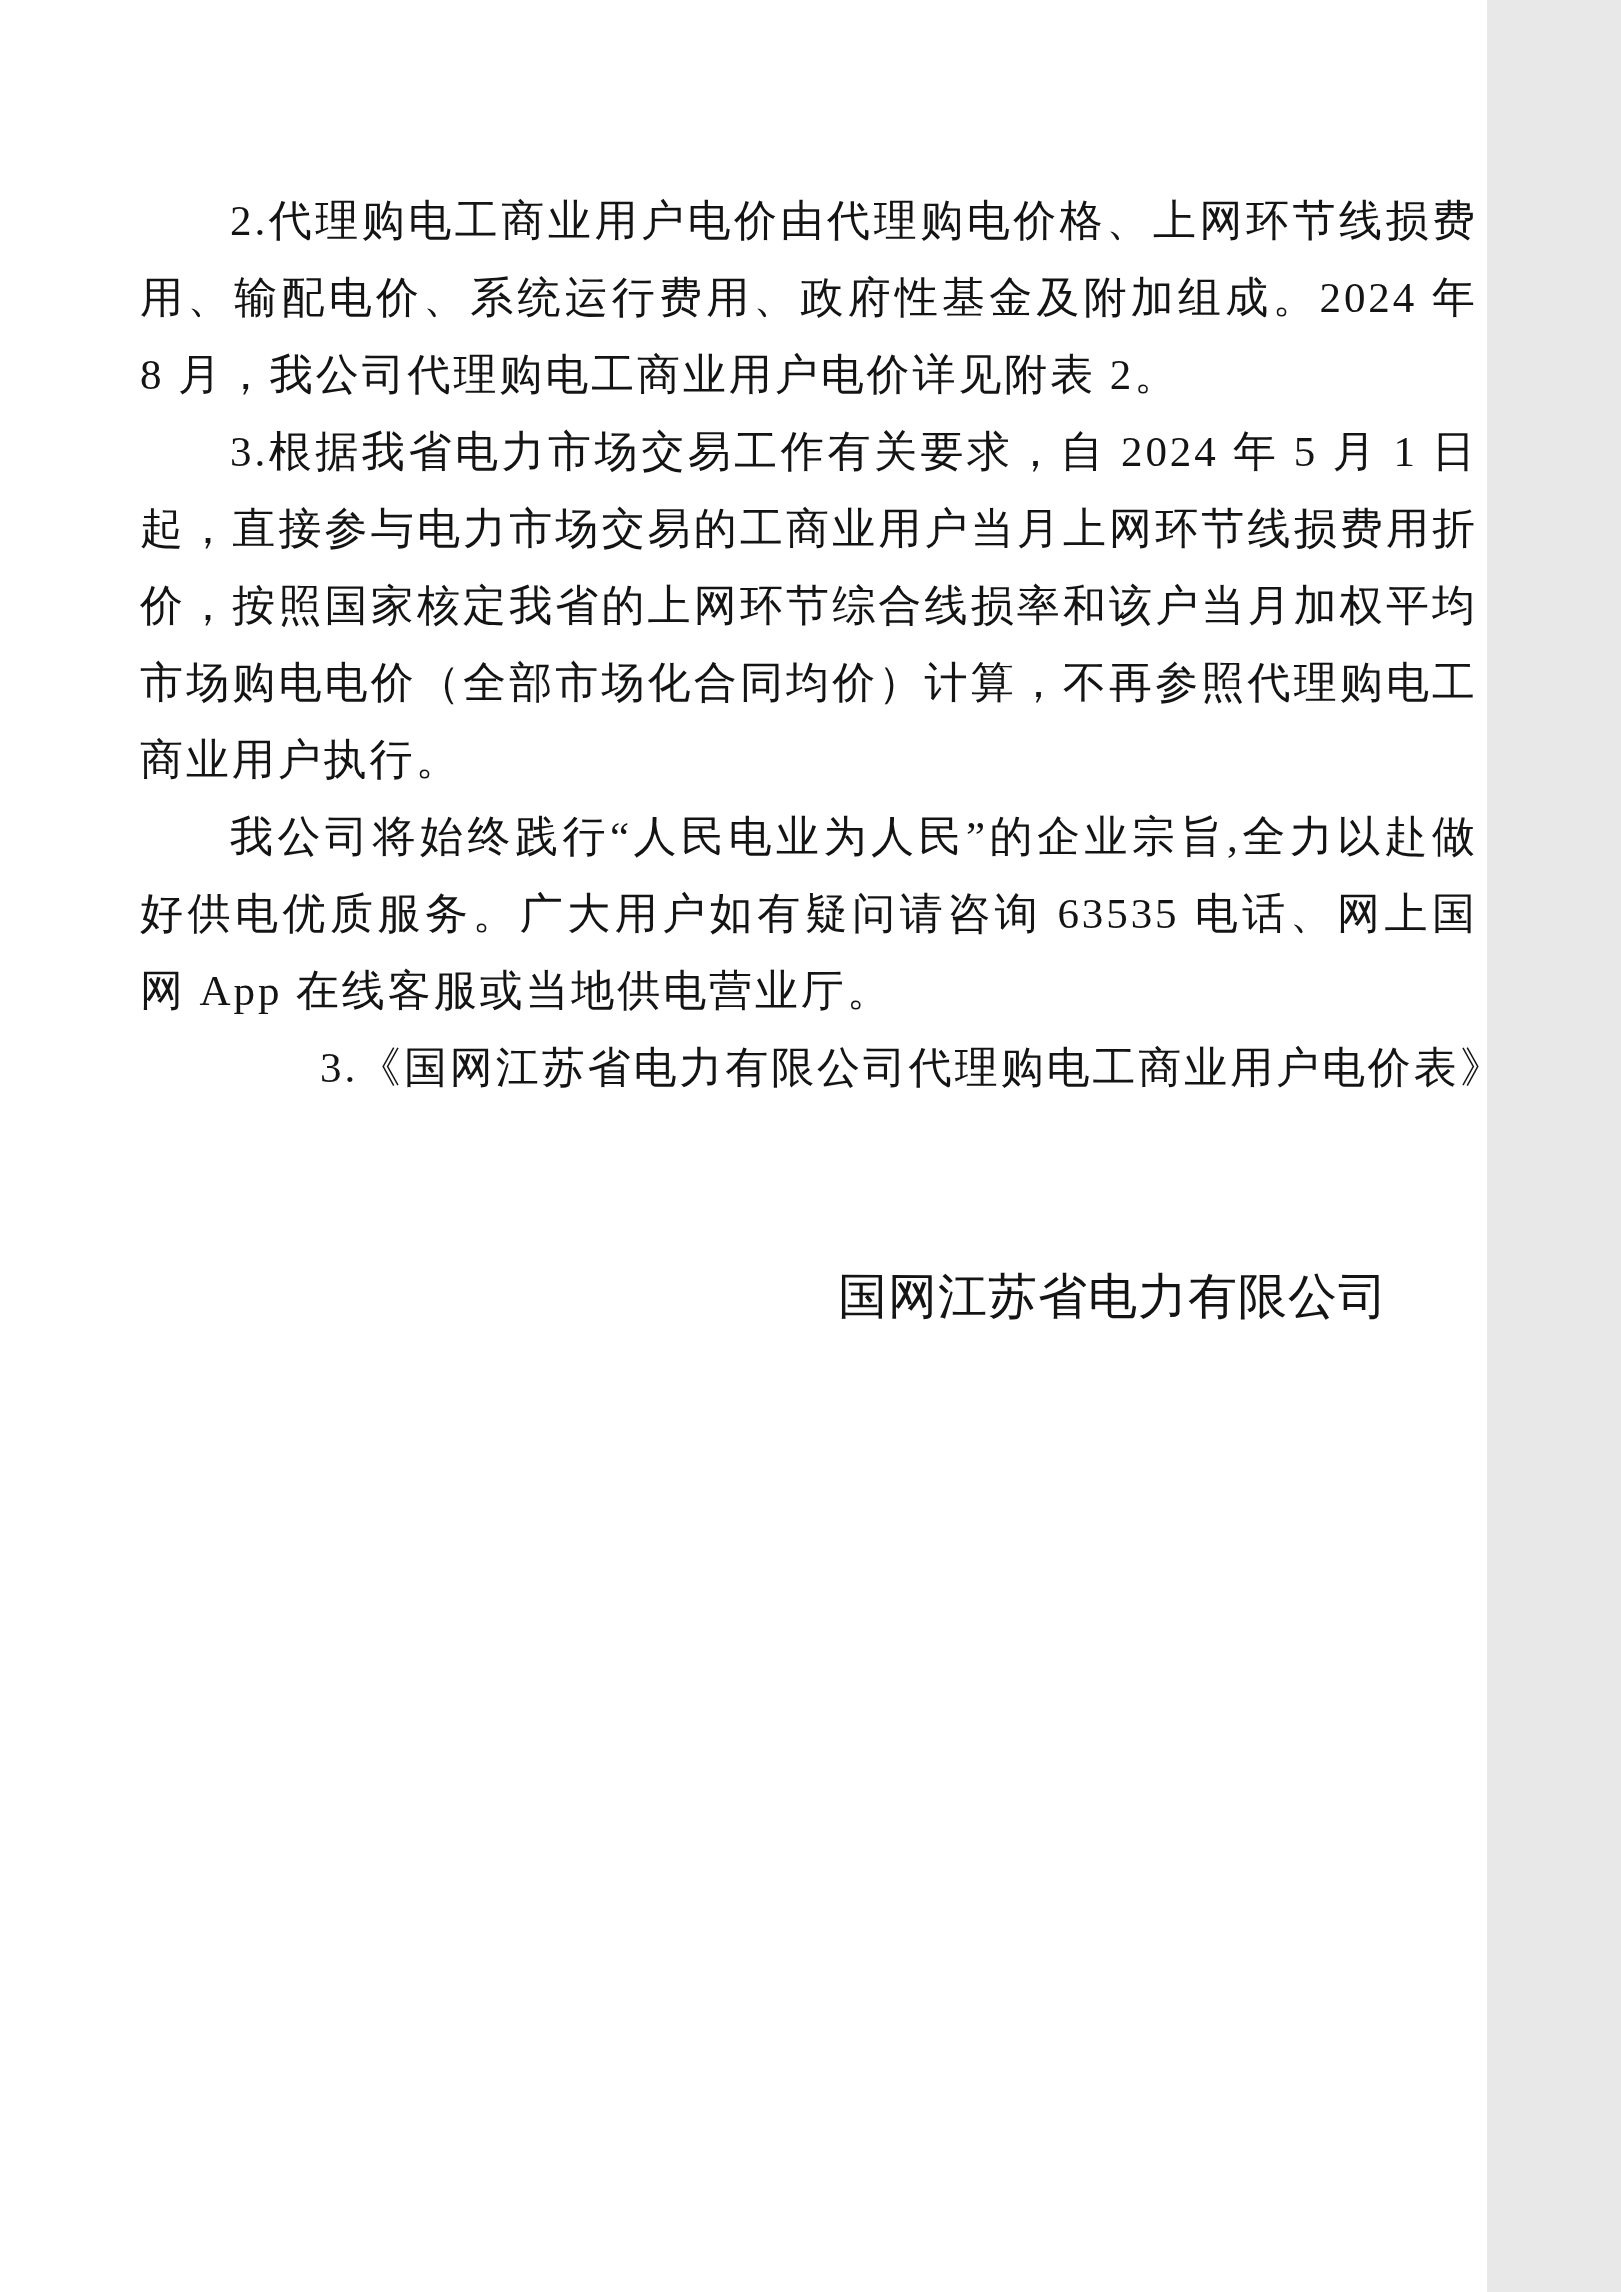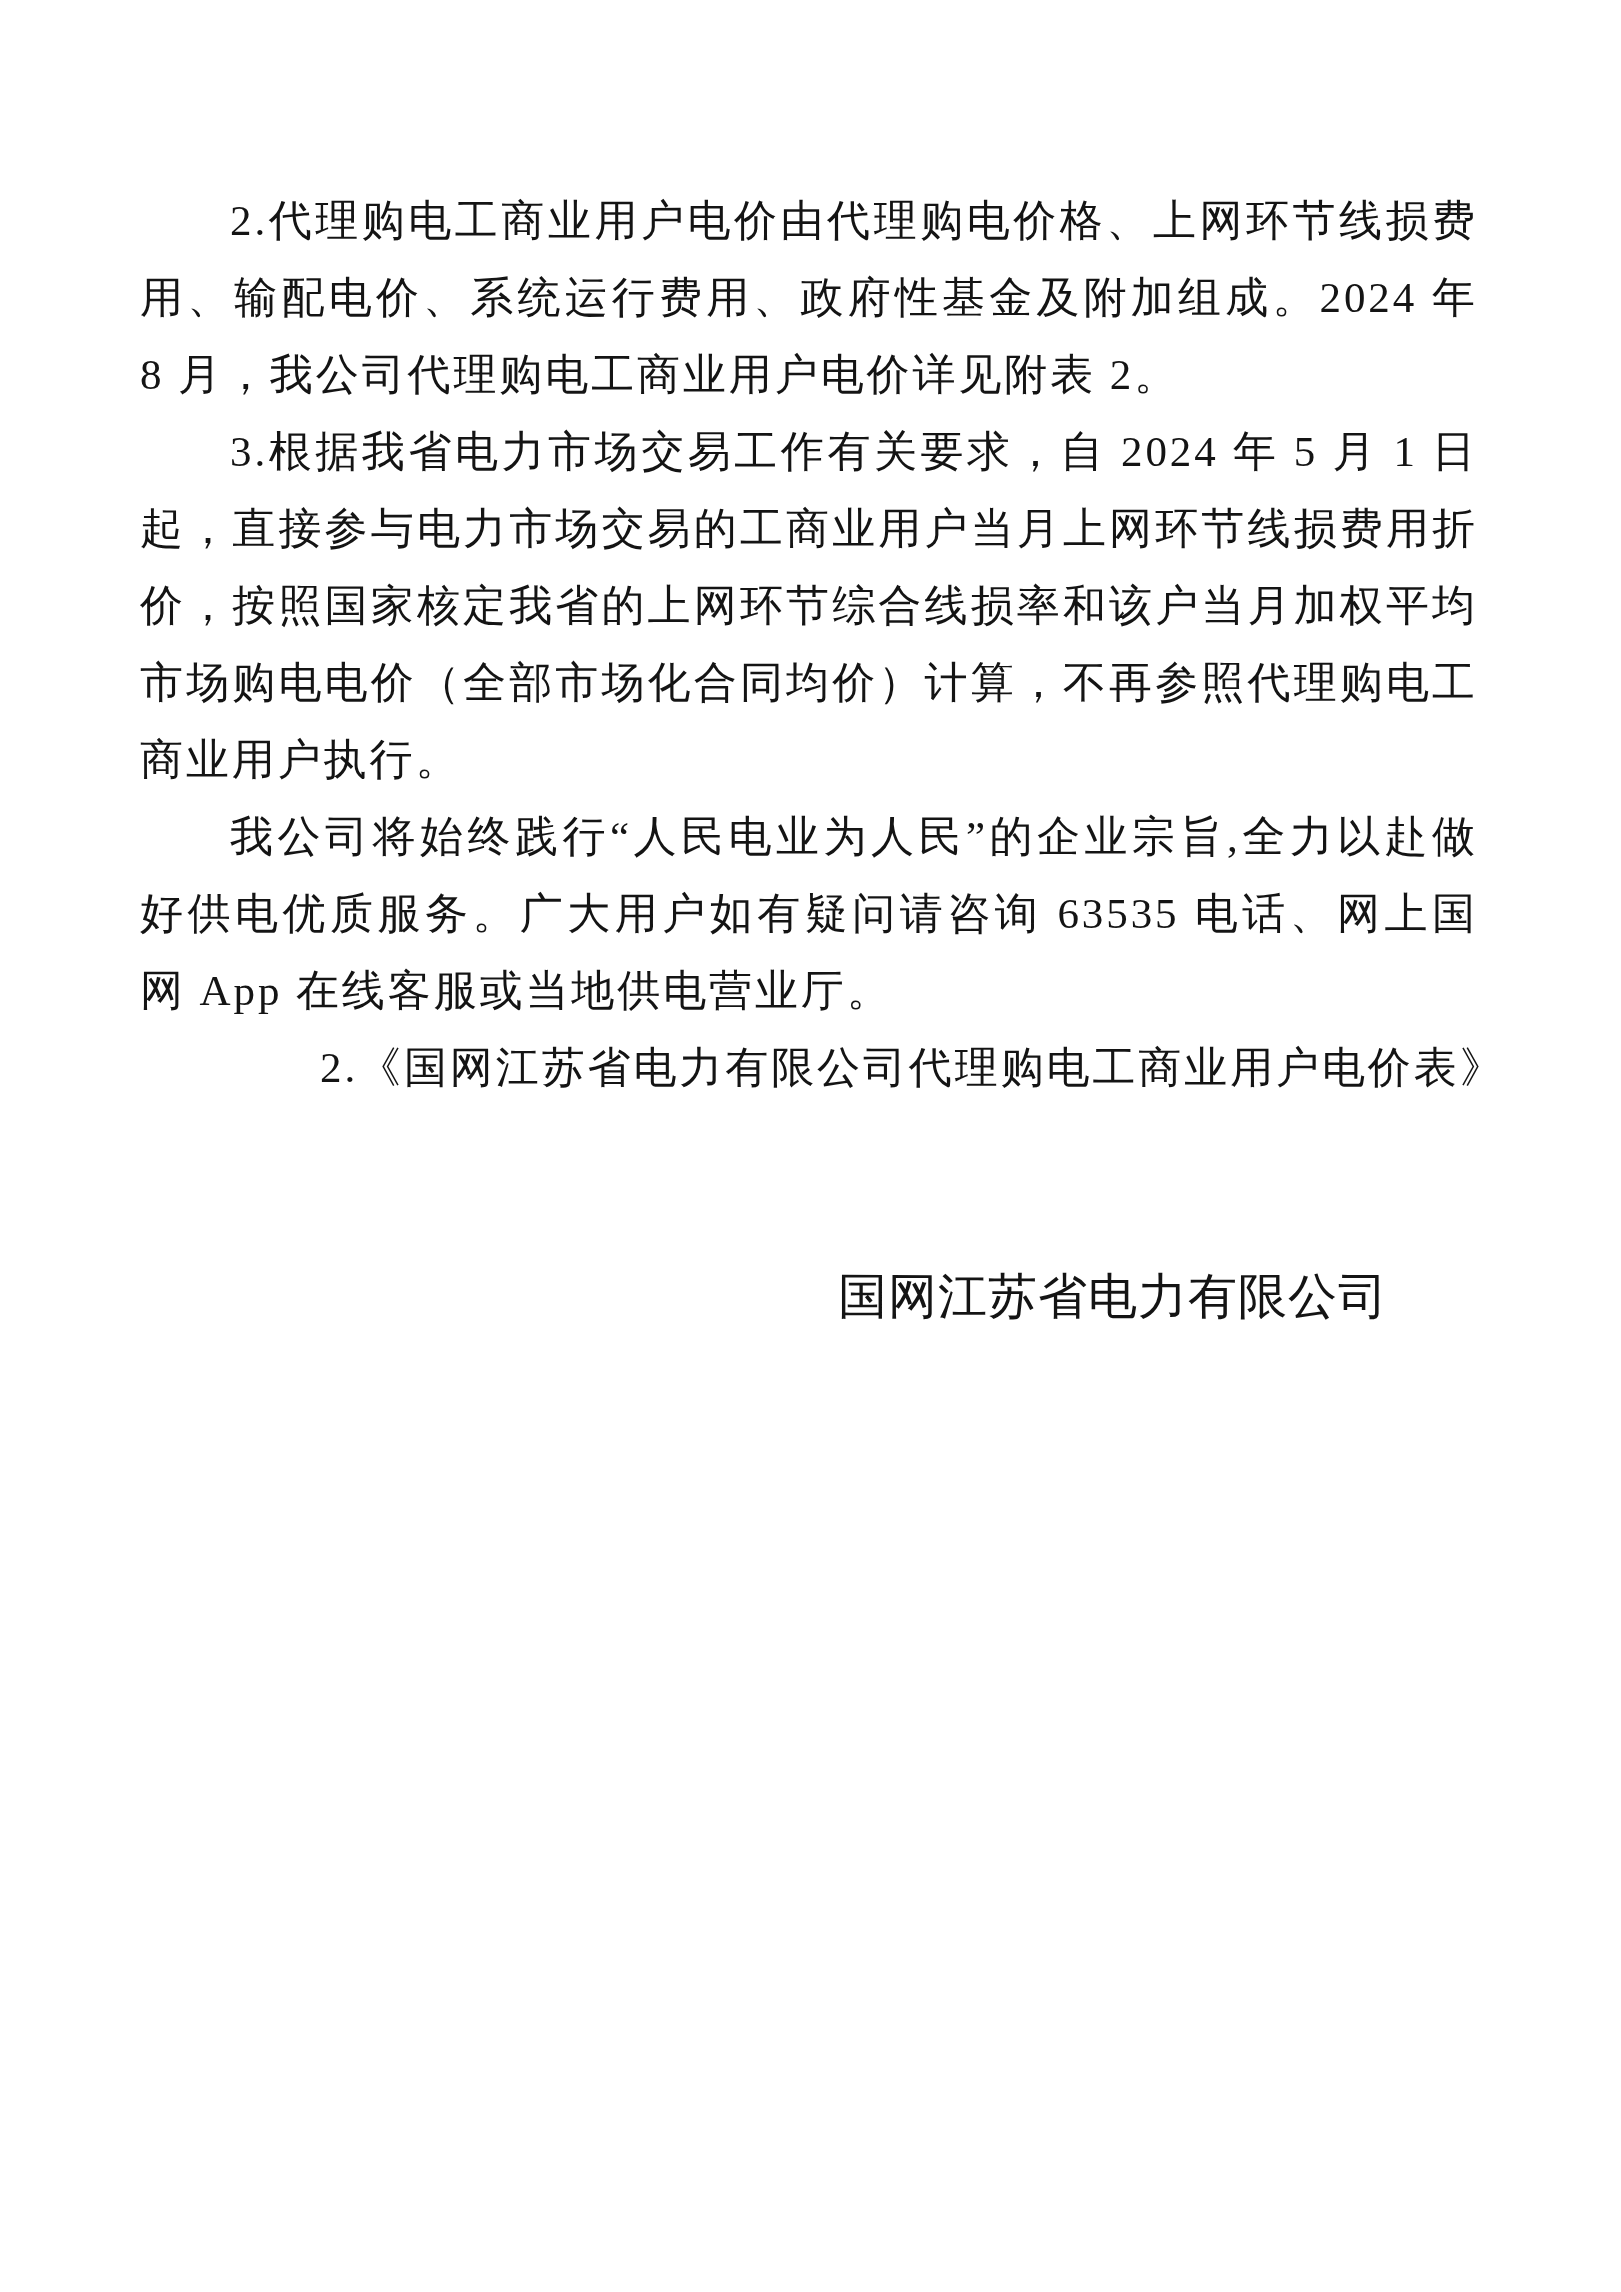--- a/index.html
+++ b/index.html
@@ -2,21 +2,21 @@
 <html><head>
 <meta charset="utf-8">
 <style>
   html, body {
     margin: 0;
     padding: 0;
     background: #e8e8e8;
   }
   .page {
     position: relative;
-    width: 1621px;
+    width: 1487px;
     height: 2293px;
     background: #ffffff;
     font-family: "Liberation Serif", "DejaVu Serif", serif;
     color: #141414;
     overflow: hidden;
   }
   .content {
     position: absolute;
     left: 140px;
     top: 182px;
@@ -70,21 +70,21 @@
   <div class="content">
 
     <p class="para">2.代理购电工商业用户电价由代理购电价格、上网环节线损费用、输配电价、系统运行费用、政府性基金及附加组成。2024 年 8 月，我公司代理购电工商业用户电价详见附表 2。</p>
 
     <p class="para">3.根据我省电力市场交易工作有关要求，自 2024 年 5 月 1 日起，直接参与电力市场交易的工商业用户当月上网环节线损费用折价，按照国家核定我省的上网环节综合线损率和该户当月加权平均市场购电电价（全部市场化合同均价）计算，不再参照代理购电工商业用户执行。</p>
 
     <p class="para">我公司将始终践行“人民电业为人民”的企业宗旨,全力以赴做好供电优质服务。广大用户如有疑问请咨询 63535 电话、网上国网 App 在线客服或当地供电营业厅。</p>
 
     <div class="attachments">
       <div class="attach-line attach-line-2">
-        <span>2.《国网江苏省电力有限公司代理购电工商业用户电价表》</span>
+        <span>3.《国网江苏省电力有限公司代理购电工商业用户电价表》</span>
       </div>
     </div>
 
   </div>
 
   <div class="signature">
     <div class="sig-org">国网江苏省电力有限公司</div>
   </div>
 
 </div>

